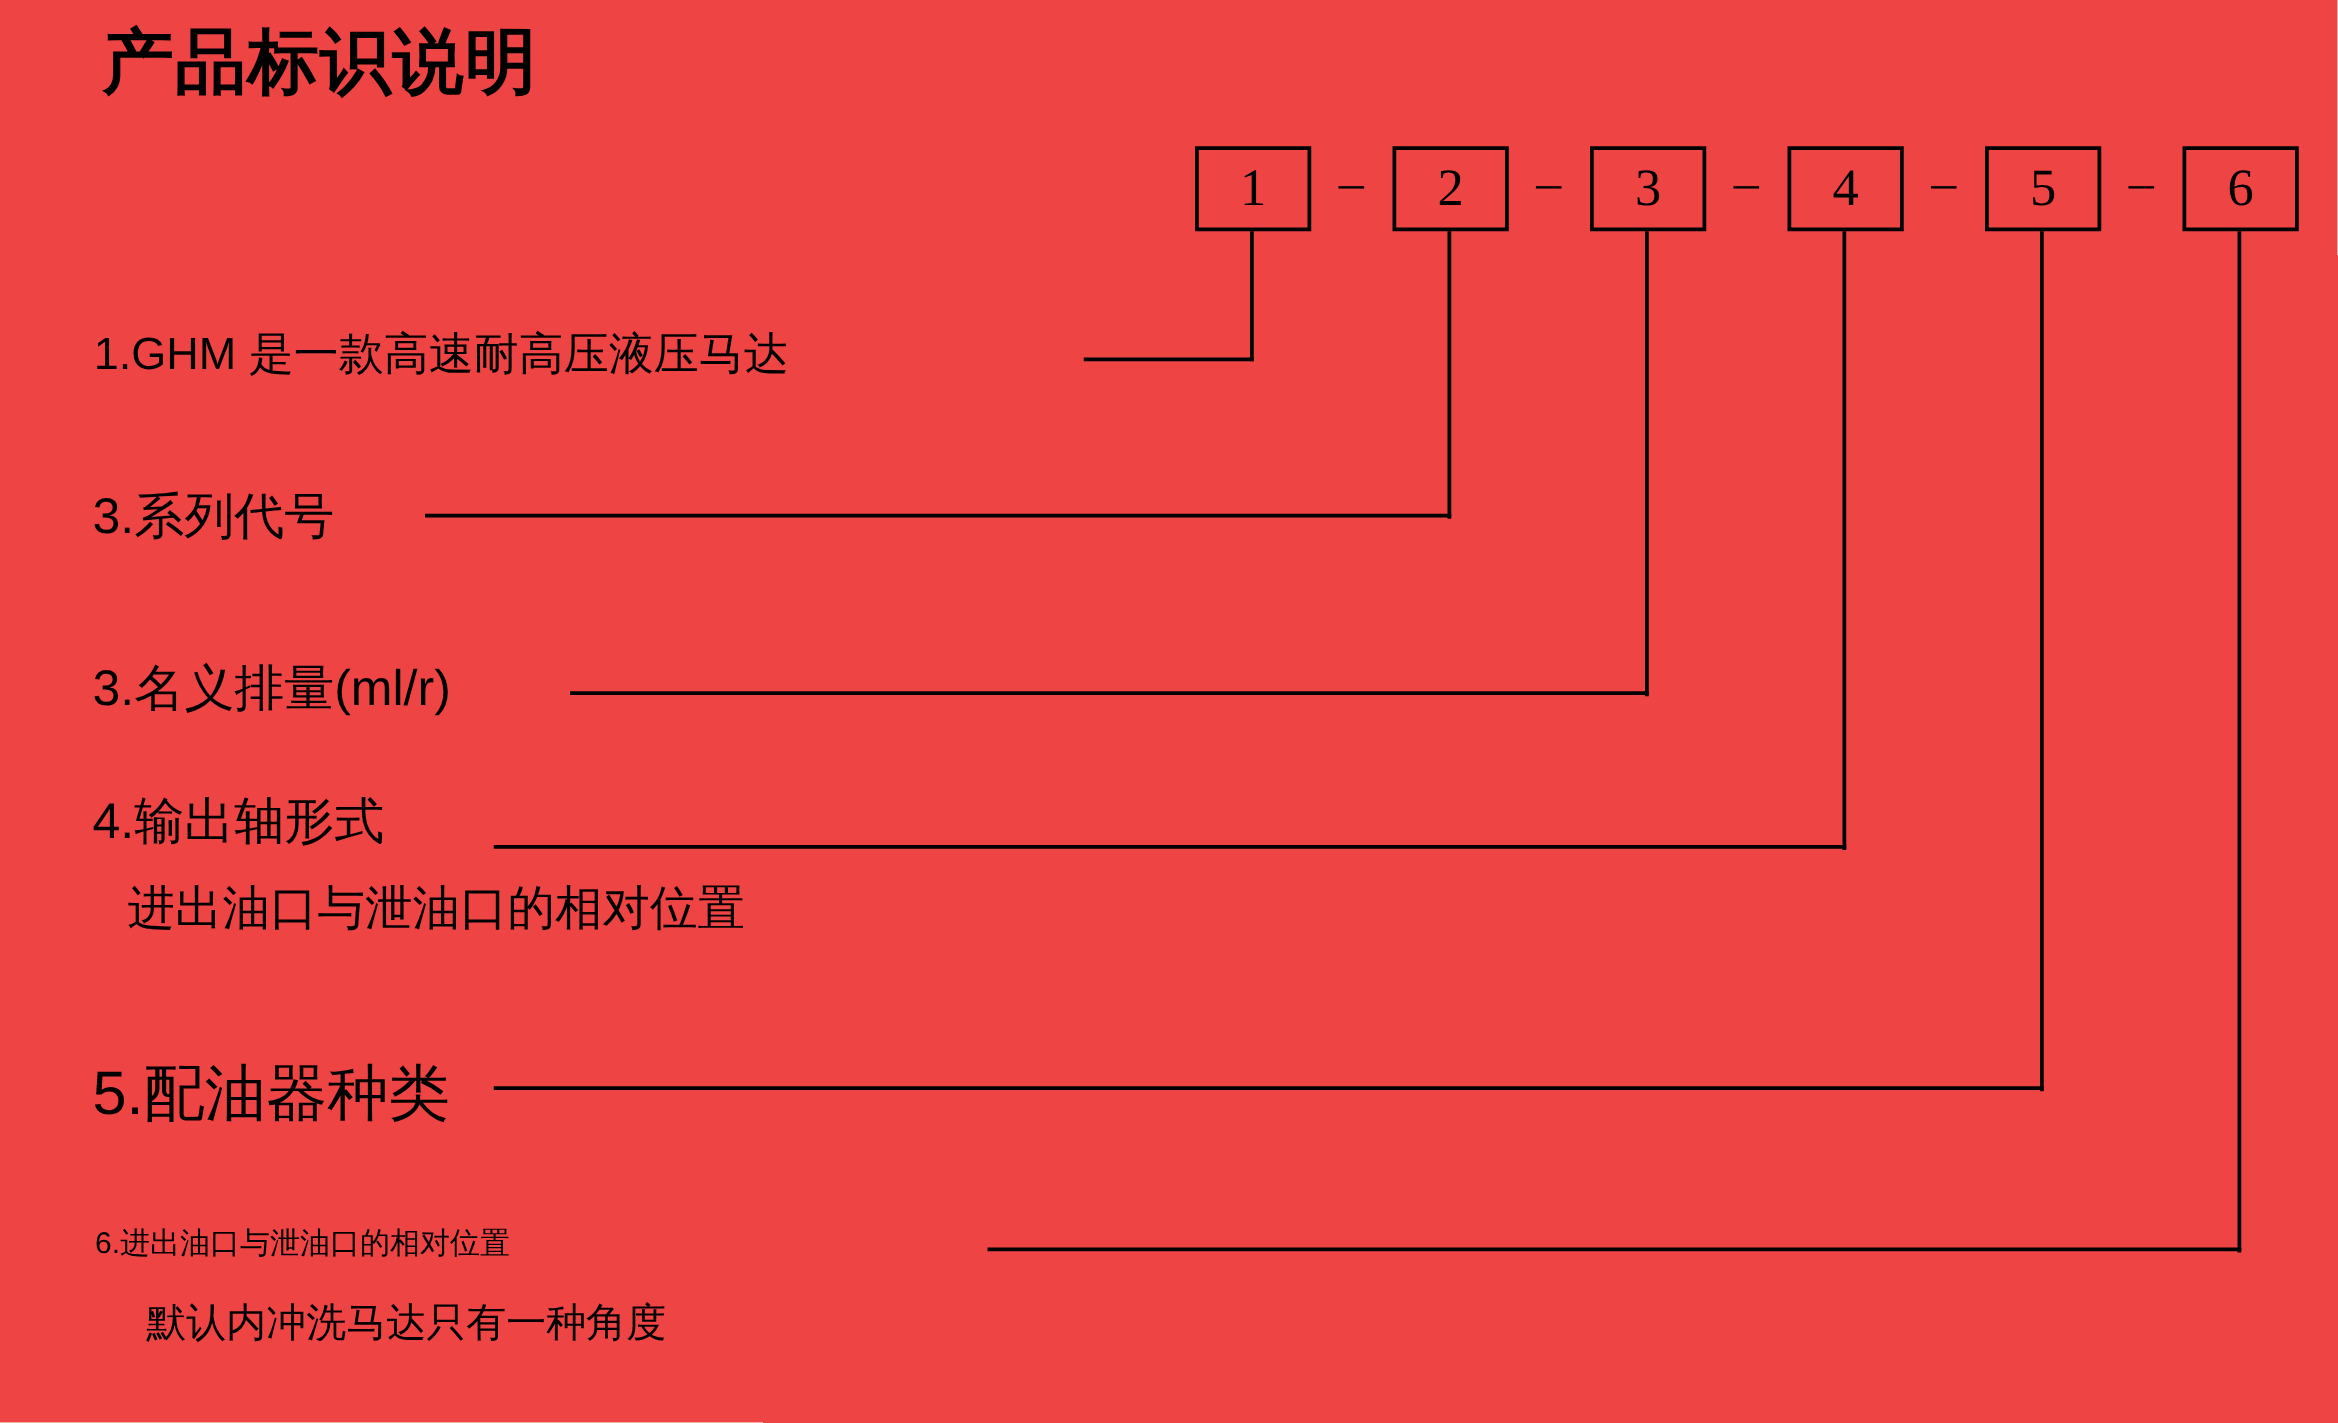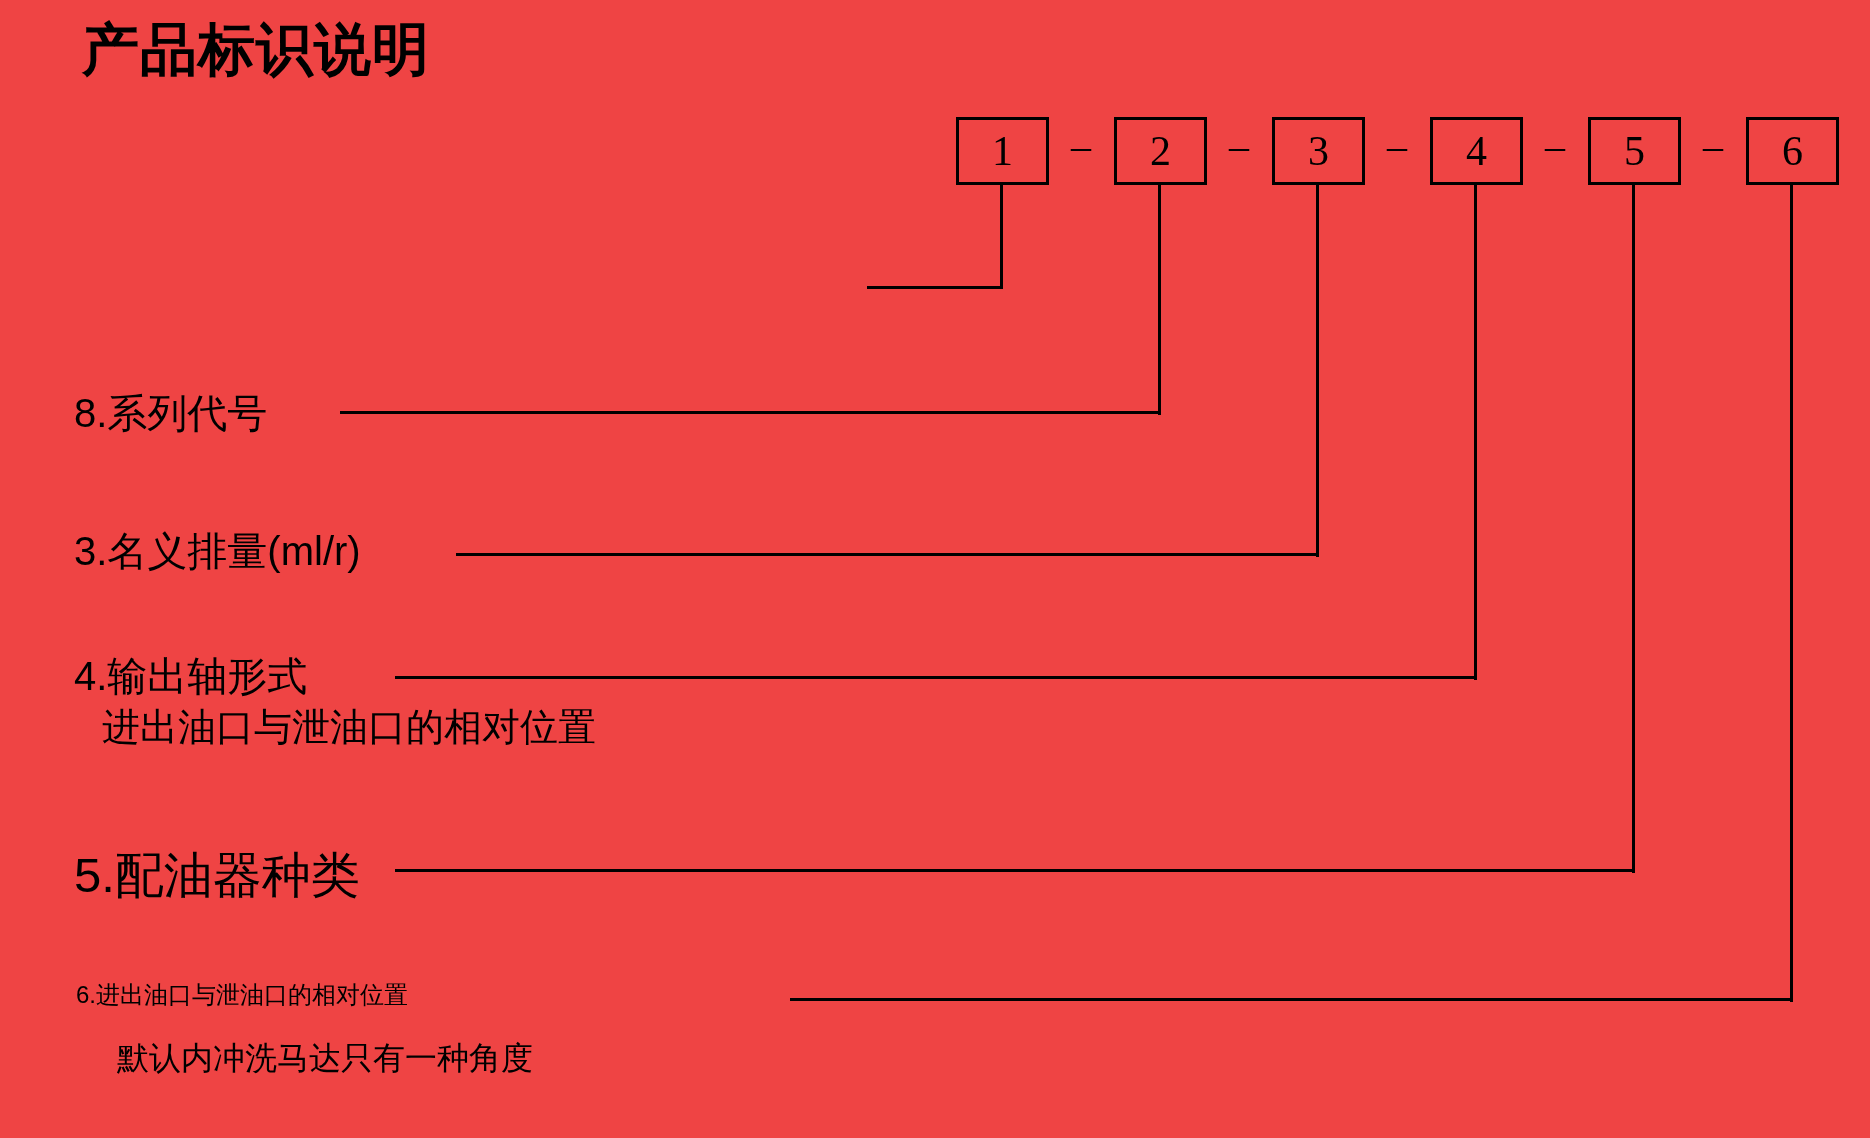--- a/index.html
+++ b/index.html
@@ -73,21 +73,21 @@
   .h6 { top: 998px; left: 790px;  width: 1003px; }
   .label {
     position: absolute;
     white-space: nowrap;
     line-height: 1.15;
     font-family: "Liberation Sans", "DejaVu Sans", sans-serif;
   }
   .l1 { left: 75px;  top: 262px;  font-size: 36px; }
   .l2 { left: 74px;  top: 390px;  font-size: 40px; }
   .l3 { left: 74px;  top: 528px;  font-size: 40px; }
-  .l4 { left: 74px;  top: 653px;  font-size: 40px; }
+  .l4 { left: 74px;  top: 634px;  font-size: 40px; }
   .l4n { left: 102px; top: 706px;  font-size: 38px; }
   .l5 { left: 74px;  top: 847px;  font-size: 49px; }
   .l6 { left: 76px;  top: 981px;  font-size: 24px; }
   .l6n { left: 92px;  top: 1040px; font-size: 32px; margin-left: 25px; }
 </style>
 </head>
 <body>
 
 <div class="page">
 
@@ -111,21 +111,22 @@
   <div class="hline h2"></div>
   <div class="vline v3"></div>
   <div class="hline h3"></div>
   <div class="vline v4"></div>
   <div class="hline h4"></div>
   <div class="vline v5"></div>
   <div class="hline h5"></div>
   <div class="vline v6"></div>
   <div class="hline h6"></div>
 
-  <div class="label l2">8.系列代号</div>
+  <div class="label l1">1.GHM 是一款高速耐高压液压马达</div>
+  <div class="label l2">3.系列代号</div>
   <div class="label l3">3.名义排量(ml/r)</div>
   <div class="label l4">4.输出轴形式</div>
   <div class="label l4n">进出油口与泄油口的相对位置</div>
   <div class="label l5">5.配油器种类</div>
   <div class="label l6">6.进出油口与泄油口的相对位置</div>
   <div class="label l6n">默认内冲洗马达只有一种角度</div>
 
 </div>
 
 </body></html>

